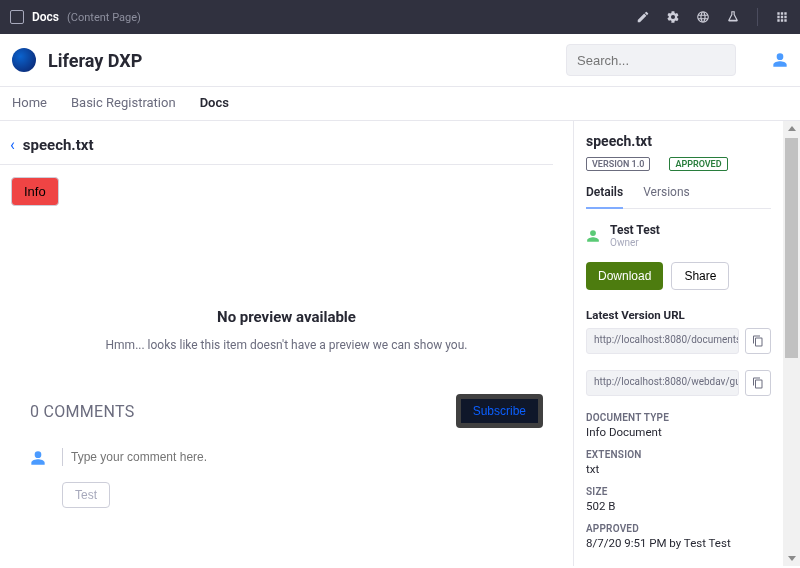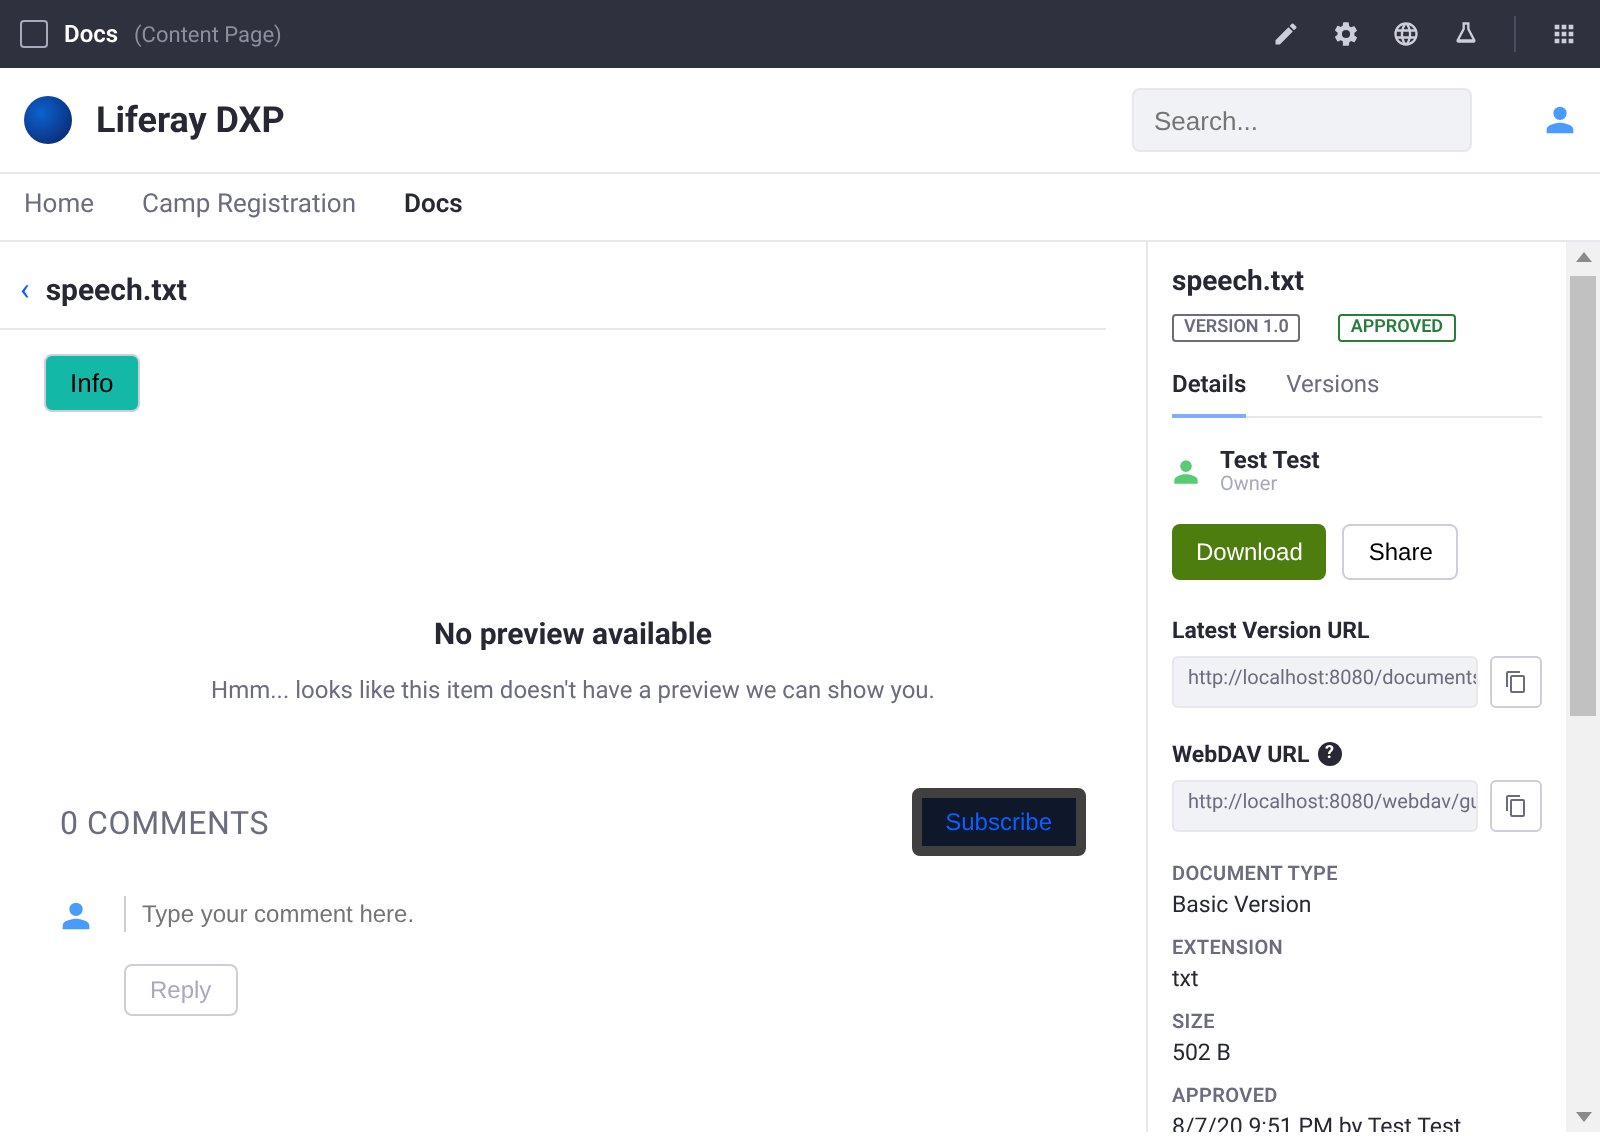--- a/index.html
+++ b/index.html
@@ -33,21 +33,21 @@
   .scrollbar { width: 17px; background: #f1f1f1; position: relative; }
   .scrollbar::before, .scrollbar::after { content: ''; position: absolute; left: 5px; width: 0; height: 0; border-left: 4px solid transparent; border-right: 4px solid transparent; }
   .scrollbar::before { top: 5px; border-bottom: 5px solid #8a8a8a; }
   .scrollbar::after { bottom: 5px; border-top: 5px solid #8a8a8a; }
   .thumb { position: absolute; top: 17px; left: 2px; width: 13px; height: 220px; background: #c1c1c1; border-radius: 0; }
 
   .crumb-row { display: flex; align-items: center; gap: 8px; padding: 14px 10px 10px; border-bottom: 1px solid #e7e7ed; margin: 0 20px 0 0; }
   .back-chev { color: #0b5fff; font-size: 16px; cursor: pointer; padding-left: 0; }
   .crumb-title { font-weight: 700; font-size: 15px; }
 
-  .info-btn { margin: 12px 22px; border: 1px solid #cdced9; background: #14b8a6; border-radius: 4px; padding: 6px 12px; font-size: 13px; cursor: pointer; }
+  .info-btn { margin: 12px 11px; border: 1px solid #cdced9; background: #ef4444; border-radius: 4px; padding: 6px 12px; font-size: 13px; cursor: pointer; }
 
   .preview { text-align: center; padding: 90px 40px 40px; }
   .preview h3 { font-size: 15px; font-weight: 700; margin-bottom: 10px; }
   .preview p { font-size: 12px; color: #6b6c7e; line-height: 1.5; }
 
   .comments { padding: 0 30px; }
   .comments-head { display: flex; justify-content: space-between; align-items: center; margin-bottom: 20px; }
   .comments-head .cnt { font-size: 16px; color: #6b6c7e; letter-spacing: 0.3px; }
   .sub-btn { border: 5px solid #404040; color: #0b5fff; background: #0f172a; border-radius: 4px; padding: 5px 12px; font-size: 12px; cursor: pointer; }
   .comment-input { display: flex; gap: 16px; align-items: flex-start; }
@@ -133,21 +133,21 @@
         <path d="M15.5 14h-.79l-.28-.27a6.5 6.5 0 1 0-.7.7l.27.28v.79l5 4.99L20.49 19l-4.99-5zm-6 0a4.5 4.5 0 1 1 0-9 4.5 4.5 0 0 1 0 9z"></path>
       </svg>
   </div>
   <svg class="user-ic" viewBox="0 0 24 24" fill="#4b9bff" style="margin-left:24px">
       <path d="M12 12a5 5 0 1 0 0-10 5 5 0 0 0 0 10zm0 2c-3.33 0-10 1.67-10 5v3h20v-3c0-3.33-6.67-5-10-5z"></path>
     </svg>
 </div>
 
 <div class="nav">
   <a>Home</a>
-  <a>Camp Registration</a>
+  <a>Basic Registration</a>
   <a class="active">Docs</a>
 </div>
 
 <div class="main">
   <div class="left">
     <div class="crumb-row">
       <span class="back-chev">‹</span>
       <span class="crumb-title">speech.txt</span>
     </div>
     <button class="info-btn">Info</button>
@@ -159,21 +159,21 @@
       <div class="comments-head">
         <span class="cnt">0 COMMENTS</span>
         <button class="sub-btn">Subscribe</button>
       </div>
       <div class="comment-input">
         <svg class="avatar-sm" viewBox="0 0 24 24" fill="#4b9bff">
             <path d="M12 12a5 5 0 1 0 0-10 5 5 0 0 0 0 10zm0 2c-3.33 0-10 1.67-10 5v3h20v-3c0-3.33-6.67-5-10-5z"></path>
           </svg>
         <div class="cinput-col">
           <input class="cinput" placeholder="Type your comment here." style="">
-          <button class="reply-btn">Reply</button>
+          <button class="reply-btn">Test</button>
         </div>
       </div>
     </div>
   </div>
 
   <div class="right">
     <h4>speech.txt</h4>
     <div class="badges">
       <span class="badge ver">VERSION 1.0</span>
       <span class="badge app">APPROVED</span>
@@ -197,34 +197,30 @@
     </div>
     <div class="field-label">Latest Version URL</div>
     <div class="url-row">
       <div class="url-box">http://localhost:8080/documents/</div>
       <div class="copy-btn">
           <svg width="12" height="12" viewBox="0 0 24 24" fill="#6b6c7e">
             <path d="M16 1H4a2 2 0 0 0-2 2v14h2V3h12V1zm3 4H8a2 2 0 0 0-2 2v14a2 2 0 0 0 2 2h11a2 2 0 0 0 2-2V7a2 2 0 0 0-2-2zm0 16H8V7h11v14z"></path>
           </svg>
         </div>
     </div>
-    <div class="field-label">
-        <span>WebDAV URL</span>
-        <span class="help-q">?</span>
-      </div>
     <div class="url-row">
       <div class="url-box">http://localhost:8080/webdav/gue</div>
       <div class="copy-btn">
           <svg width="12" height="12" viewBox="0 0 24 24" fill="#6b6c7e">
             <path d="M16 1H4a2 2 0 0 0-2 2v14h2V3h12V1zm3 4H8a2 2 0 0 0-2 2v14a2 2 0 0 0 2 2h11a2 2 0 0 0 2-2V7a2 2 0 0 0-2-2zm0 16H8V7h11v14z"></path>
           </svg>
         </div>
     </div>
     <div class="meta-label">DOCUMENT TYPE</div>
-    <div class="meta-val">Basic Version</div>
+    <div class="meta-val">Info Document</div>
     <div class="meta-label">EXTENSION</div>
     <div class="meta-val">txt</div>
     <div class="meta-label">SIZE</div>
     <div class="meta-val">502 B</div>
     <div class="meta-label">APPROVED</div>
     <div class="meta-val">8/7/20 9:51 PM by Test Test</div>
   </div>
 
   <div class="scrollbar">
       <div class="thumb"></div>

